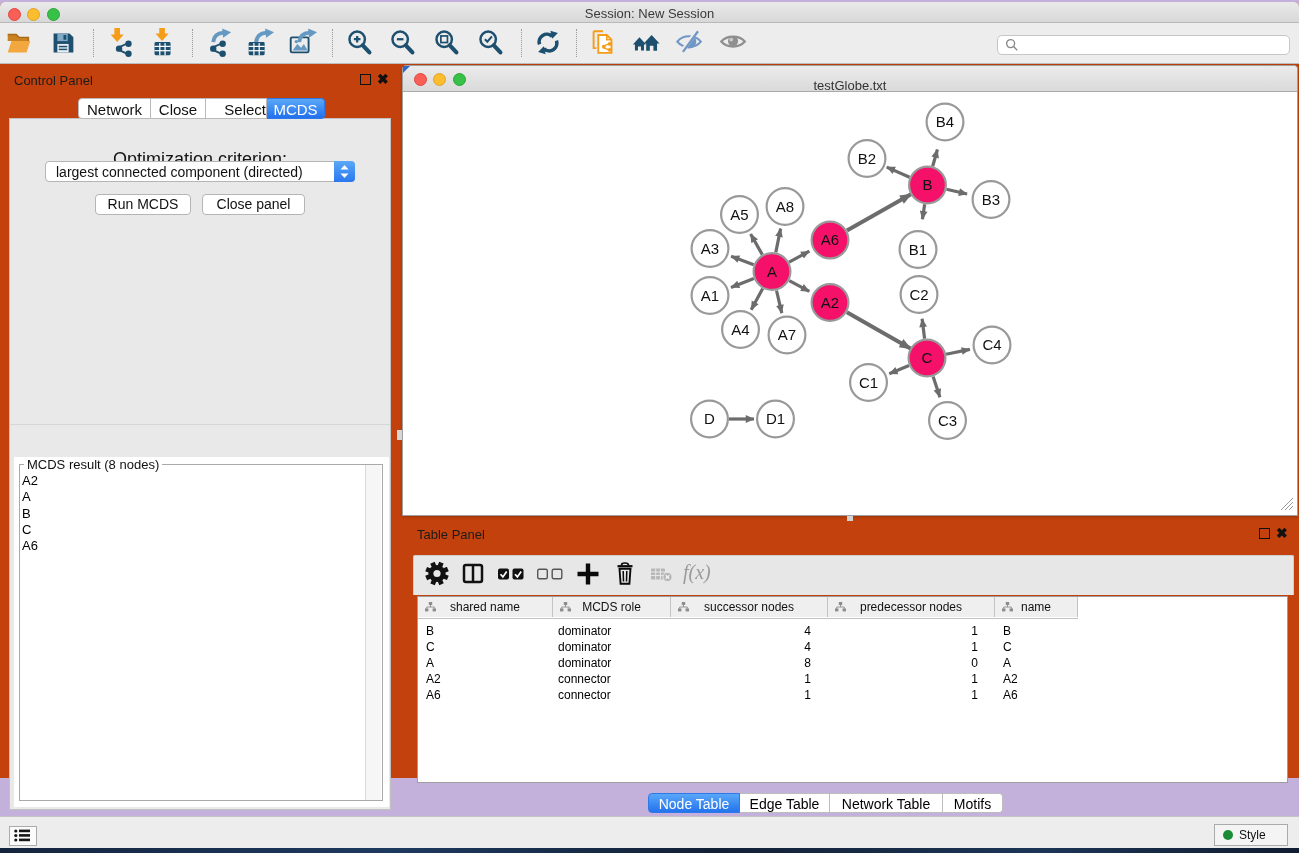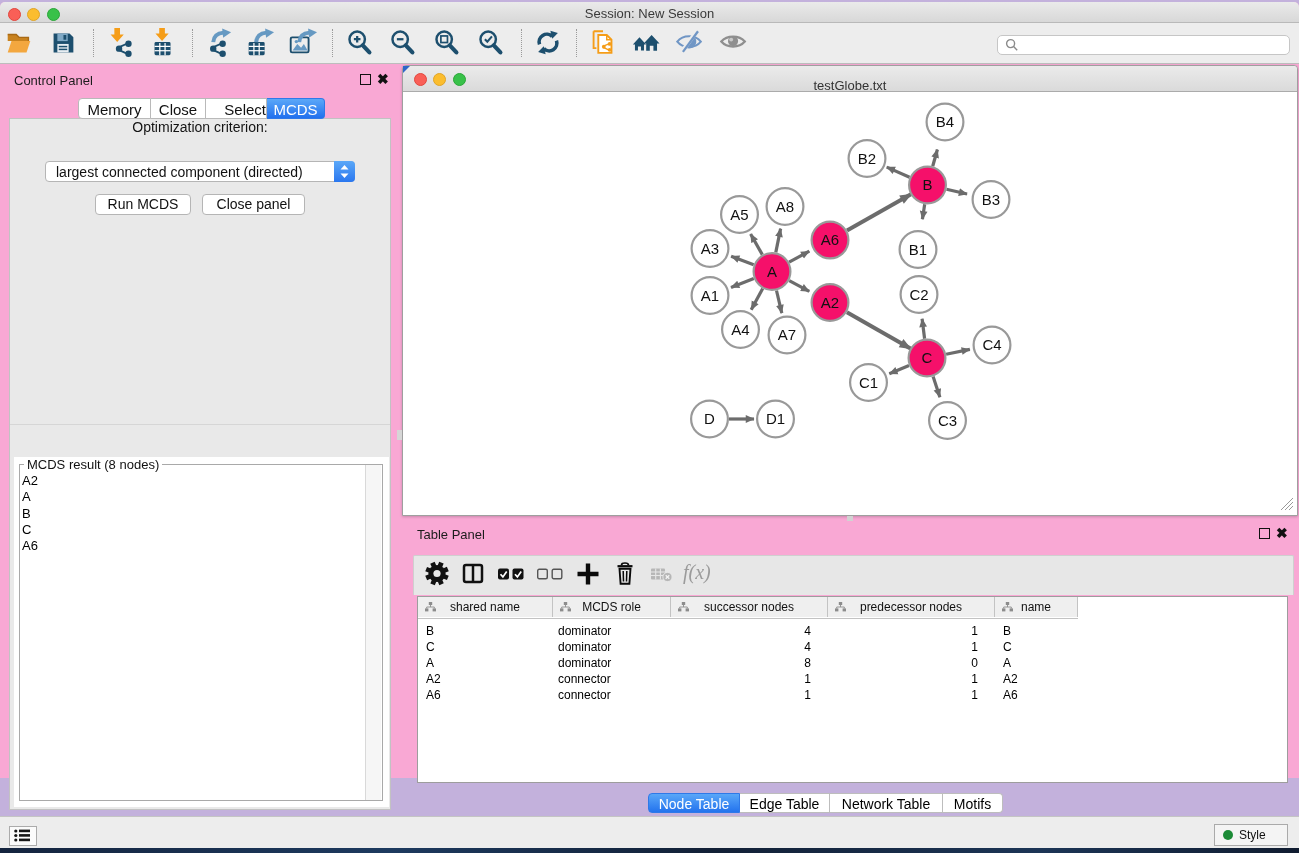--- a/index.html
+++ b/index.html
@@ -1,18 +1,18 @@
 <!DOCTYPE html>
 <html><head>
 <meta charset="utf-8">
 <style>
   html,body{margin:0;padding:0;}
   body{width:1299px;height:853px;position:relative;overflow:hidden;
        font-family:"Liberation Sans",sans-serif;background:#c3b1dc;}
-  #app{position:absolute;left:0;top:2px;width:1299px;height:776px;background:#f9a8d4;
+  #app{position:absolute;left:0;top:2px;width:1299px;height:776px;background:#c2410c;
        border-radius:5px 5px 0 0;}
   #deskbot{position:absolute;left:0;top:848px;width:1299px;height:5px;
        background:linear-gradient(90deg,#14243e,#1d3a5f 30%,#122036 55%,#1c3556 80%,#101c30);}
   
   #titlebar{position:absolute;left:0;top:0;width:1299px;height:20px;
        background:linear-gradient(#eaeaea,#d8d8d8);border-bottom:1px solid #b9b9b9;
        border-radius:5px 5px 0 0;}
   .tl{position:absolute;top:6px;width:11px;height:11px;border-radius:50%;}
   #title{position:absolute;left:0;right:0;top:4px;text-align:center;font-size:13px;color:#3a3a3a;}
   
@@ -35,21 +35,21 @@
   .wbtn{position:absolute;font-size:13px;color:#111;}
   #cpTabs{position:absolute;left:78px;top:96px;height:21px;display:flex;
        font-size:15px;color:#111;}
   .tab{background:#fff;border:1px solid #b9b9b9;border-left:none;
        line-height:21px;text-align:center;}
   .tab.first{border-left:1px solid #b9b9b9;border-radius:4px 0 0 4px;}
   .tab.last{border-radius:0 4px 4px 0;}
   .tab.sel{background:linear-gradient(#5ba8f8,#2170ee);color:#fff;border-color:#2e79e8;}
   #cpPanel{position:absolute;left:9px;top:116px;width:380px;height:690px;background:#e9e9e9;
        border:1px solid #c2c2c2;}
-  #optlabel{position:absolute;left:0;width:100%;top:0;text-align:center;font-size:14px;color:#141414;}
+  #optlabel{position:absolute;left:0;width:100%;top:30px;text-align:center;font-size:18px;color:#141414;}
   #combo{position:absolute;left:35px;top:42px;width:308px;height:19px;background:#fff;
        border:1px solid #b5b5b5;border-radius:4px;font-size:14px;color:#111;}
   #combo .ct{position:absolute;left:10px;top:1px;line-height:18px;}
   #stepper{position:absolute;right:-1px;top:-1px;width:21px;height:21px;border-radius:0 4px 4px 0;
        background:linear-gradient(#5ba8f8,#2a77ef);}
   .cbtn{position:absolute;top:75px;height:19px;background:#fff;border:1px solid #b5b5b5;
        border-radius:4px;font-size:14px;color:#111;text-align:center;line-height:19px;}
   #resultbox{position:absolute;left:4px;top:338px;width:375px;height:350px;background:#fff;}
   #groupbrd{position:absolute;left:5px;top:7px;right:6px;bottom:6px;border:1px solid #a9a9a9;}
   #grouptitle{position:absolute;left:10px;top:0px;background:#fff;padding:0 3px;font-size:13px;color:#111;}
@@ -262,21 +262,21 @@
     <div class="cbtn" style="left:192px;width:101px;">Close panel</div>
     <div style="position:absolute;left:0;top:305px;width:100%;border-top:1px solid #d6d6d6;"></div>
     <div id="resultbox">
       <div id="groupbrd"></div>
       <div id="grouptitle">MCDS result (8 nodes)</div>
       <div id="mlist">A2<br>A<br>B<br>C<br>A6</div>
       <div id="rscroll"></div>
     </div>
   </div>
   <div id="cpTabs">
-    <div class="tab first" style="width:71px;">Memory</div>
+    <div class="tab first" style="width:71px;">Network</div>
     <div class="tab" style="width:54px;">Close</div>
     <div class="tab" style="width:60px;text-align:right;">Select</div>
     <div class="tab last sel" style="width:57px;">MCDS</div>
   </div>
 
   <div id="netwin">
     <div id="nettb">
       <div class="tl2" style="left:11px;background:#f95f57;border:0.5px solid #e2463d;"></div>
       <div class="tl2" style="left:30px;background:#fbbd2e;border:0.5px solid #e0a426;"></div>
       <div class="tl2" style="left:50px;background:#38c149;border:0.5px solid #2aa638;"></div>

